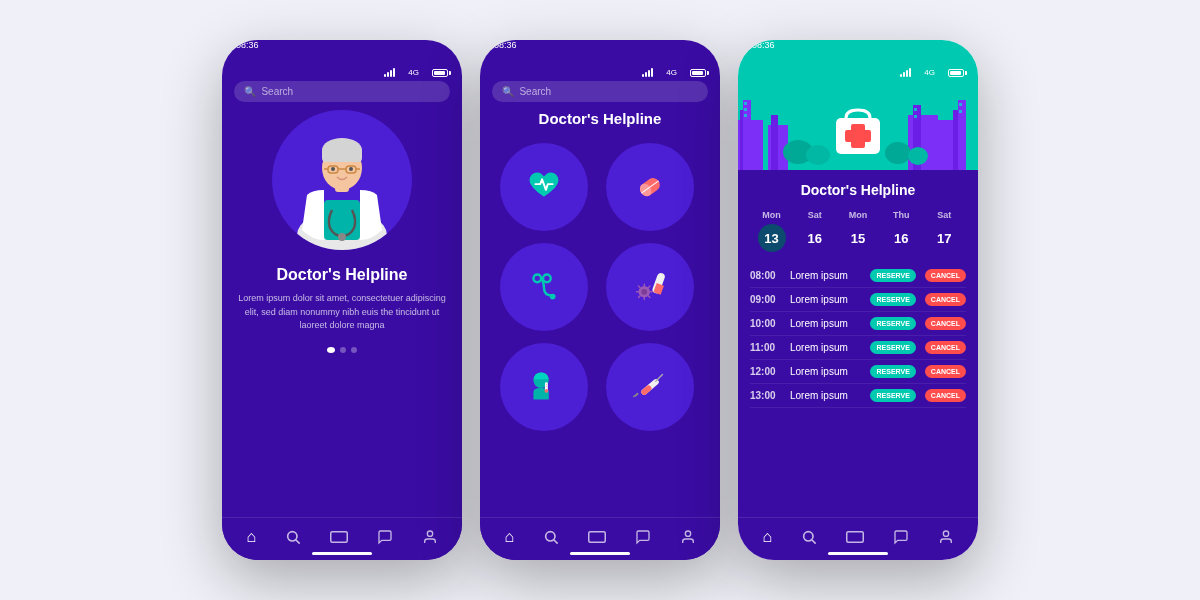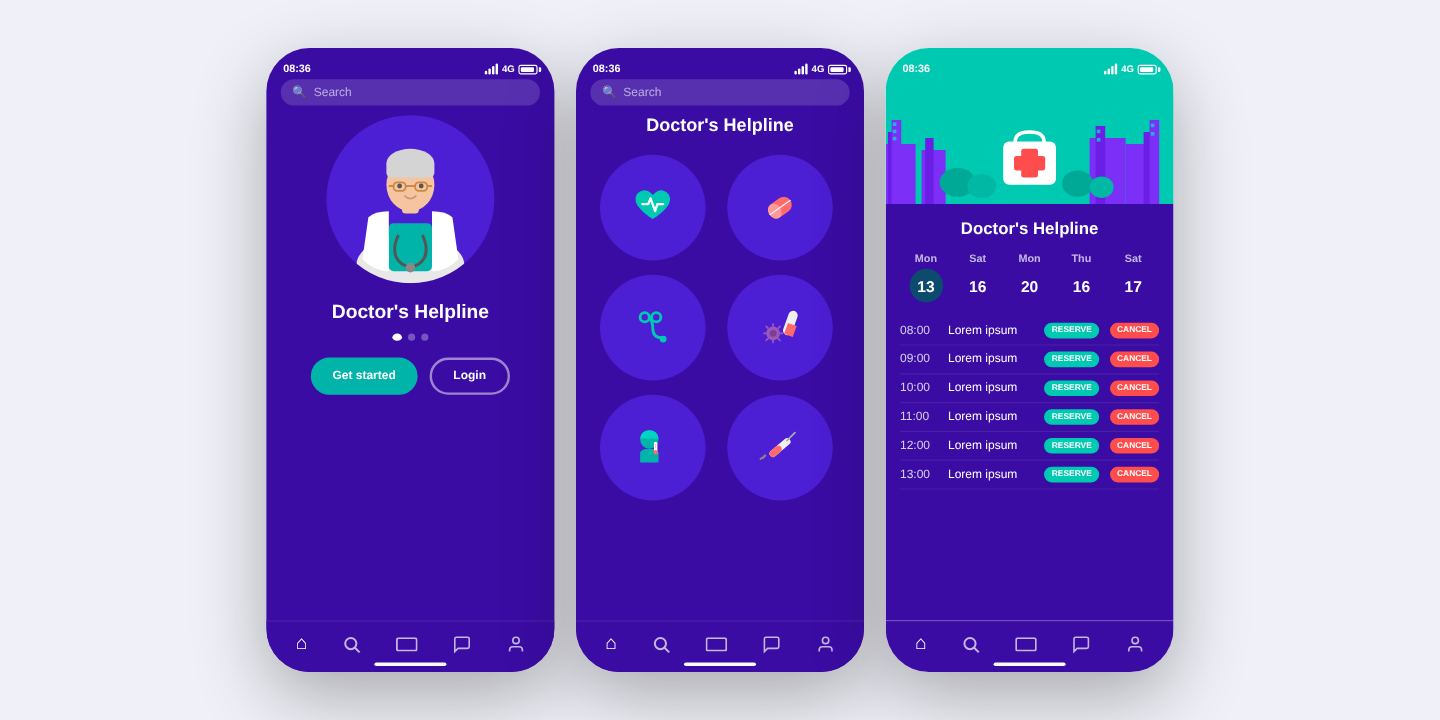--- a/index.html
+++ b/index.html
@@ -25,30 +25,31 @@
       flex-direction: column;
       box-shadow: 0 20px 60px rgba(0,0,0,0.3);
       position: relative;
       flex-shrink: 0;
     }
 
     
     .status-bar {
       display: flex;
       justify-content: space-between;
-      align-items: flex-end;
-      padding: 12px 14px 4px;
+      align-items: flex-start;
+      padding: 0 14px 4px;
       color: white;
       font-size: 9px;
-      font-weight: 700;
+      font-weight: 400;
     }
     .status-right {
       display: flex;
       align-items: center;
-      gap: 3px;
+      gap: 13px;
+      margin-top: 28px;
     }
     .signal-bars {
       display: flex;
       align-items: flex-end;
       gap: 1px;
       height: 9px;
     }
     .signal-bars span {
       display: block;
       width: 2px;
@@ -308,21 +309,21 @@
     .schedule-row {
       display: flex;
       align-items: center;
       gap: 6px;
       padding: 5px 0;
       border-bottom: 1px solid rgba(255,255,255,0.08);
     }
     .schedule-time {
       color: rgba(255,255,255,0.8);
       font-size: 10px;
-      font-weight: 400;
+      font-weight: 700;
       width: 34px;
       flex-shrink: 0;
     }
     .schedule-text {
       color: white;
       font-size: 10px;
       flex: 1;
     }
     .btn-reserve {
       background: #00c9b1;
@@ -403,31 +404,28 @@
         <line x1="74" y1="49" x2="78" y2="49" stroke="#cc8844" stroke-width="1.5"></line>
 
         <circle cx="51" cy="49" r="2" fill="#555"></circle>
         <circle cx="69" cy="49" r="2" fill="#555"></circle>
 
         <path d="M55 57 Q60 62 65 57" fill="none" stroke="#d4937a" stroke-width="1.5"></path>
       </svg>
     </div>
 
     <div class="phone1-title">Doctor's Helpline</div>
+    <div class="phone1-desc">Lorem ipsum dolor sit amet, consectetuer adipiscing elit, sed diam nonummy nibh euis the tincidunt ut laoreet dolore magna</div>
 
     <div class="dots">
       <div class="dot active"></div>
       <div class="dot"></div>
       <div class="dot"></div>
     </div>
 
-    <div class="phone1-buttons">
-      <button class="btn-primary">Get started</button>
-      <button class="btn-secondary">Login</button>
-    </div>
   </div>
 
   <div class="bottom-nav" style="position:relative">
     <span class="nav-icon active">⌂</span>
     <span class="nav-icon">
       <svg width="16" height="16" viewBox="0 0 24 24" fill="none" stroke="rgba(255,255,255,0.7)" stroke-width="2.5">
           <circle cx="11" cy="11" r="7"></circle>
           <line x1="16.5" y1="16.5" x2="22" y2="22"></line>
         </svg>
     </span>
@@ -655,21 +653,21 @@
       <div class="cal-day">
         <span class="cal-day-name">Mon</span>
         <span class="cal-day-num active">13</span>
       </div>
       <div class="cal-day">
         <span class="cal-day-name">Sat</span>
         <span class="cal-day-num">16</span>
       </div>
       <div class="cal-day">
         <span class="cal-day-name">Mon</span>
-        <span class="cal-day-num">20</span>
+        <span class="cal-day-num">15</span>
       </div>
       <div class="cal-day">
         <span class="cal-day-name">Thu</span>
         <span class="cal-day-num">16</span>
       </div>
       <div class="cal-day">
         <span class="cal-day-name">Sat</span>
         <span class="cal-day-num">17</span>
       </div>
     </div>

